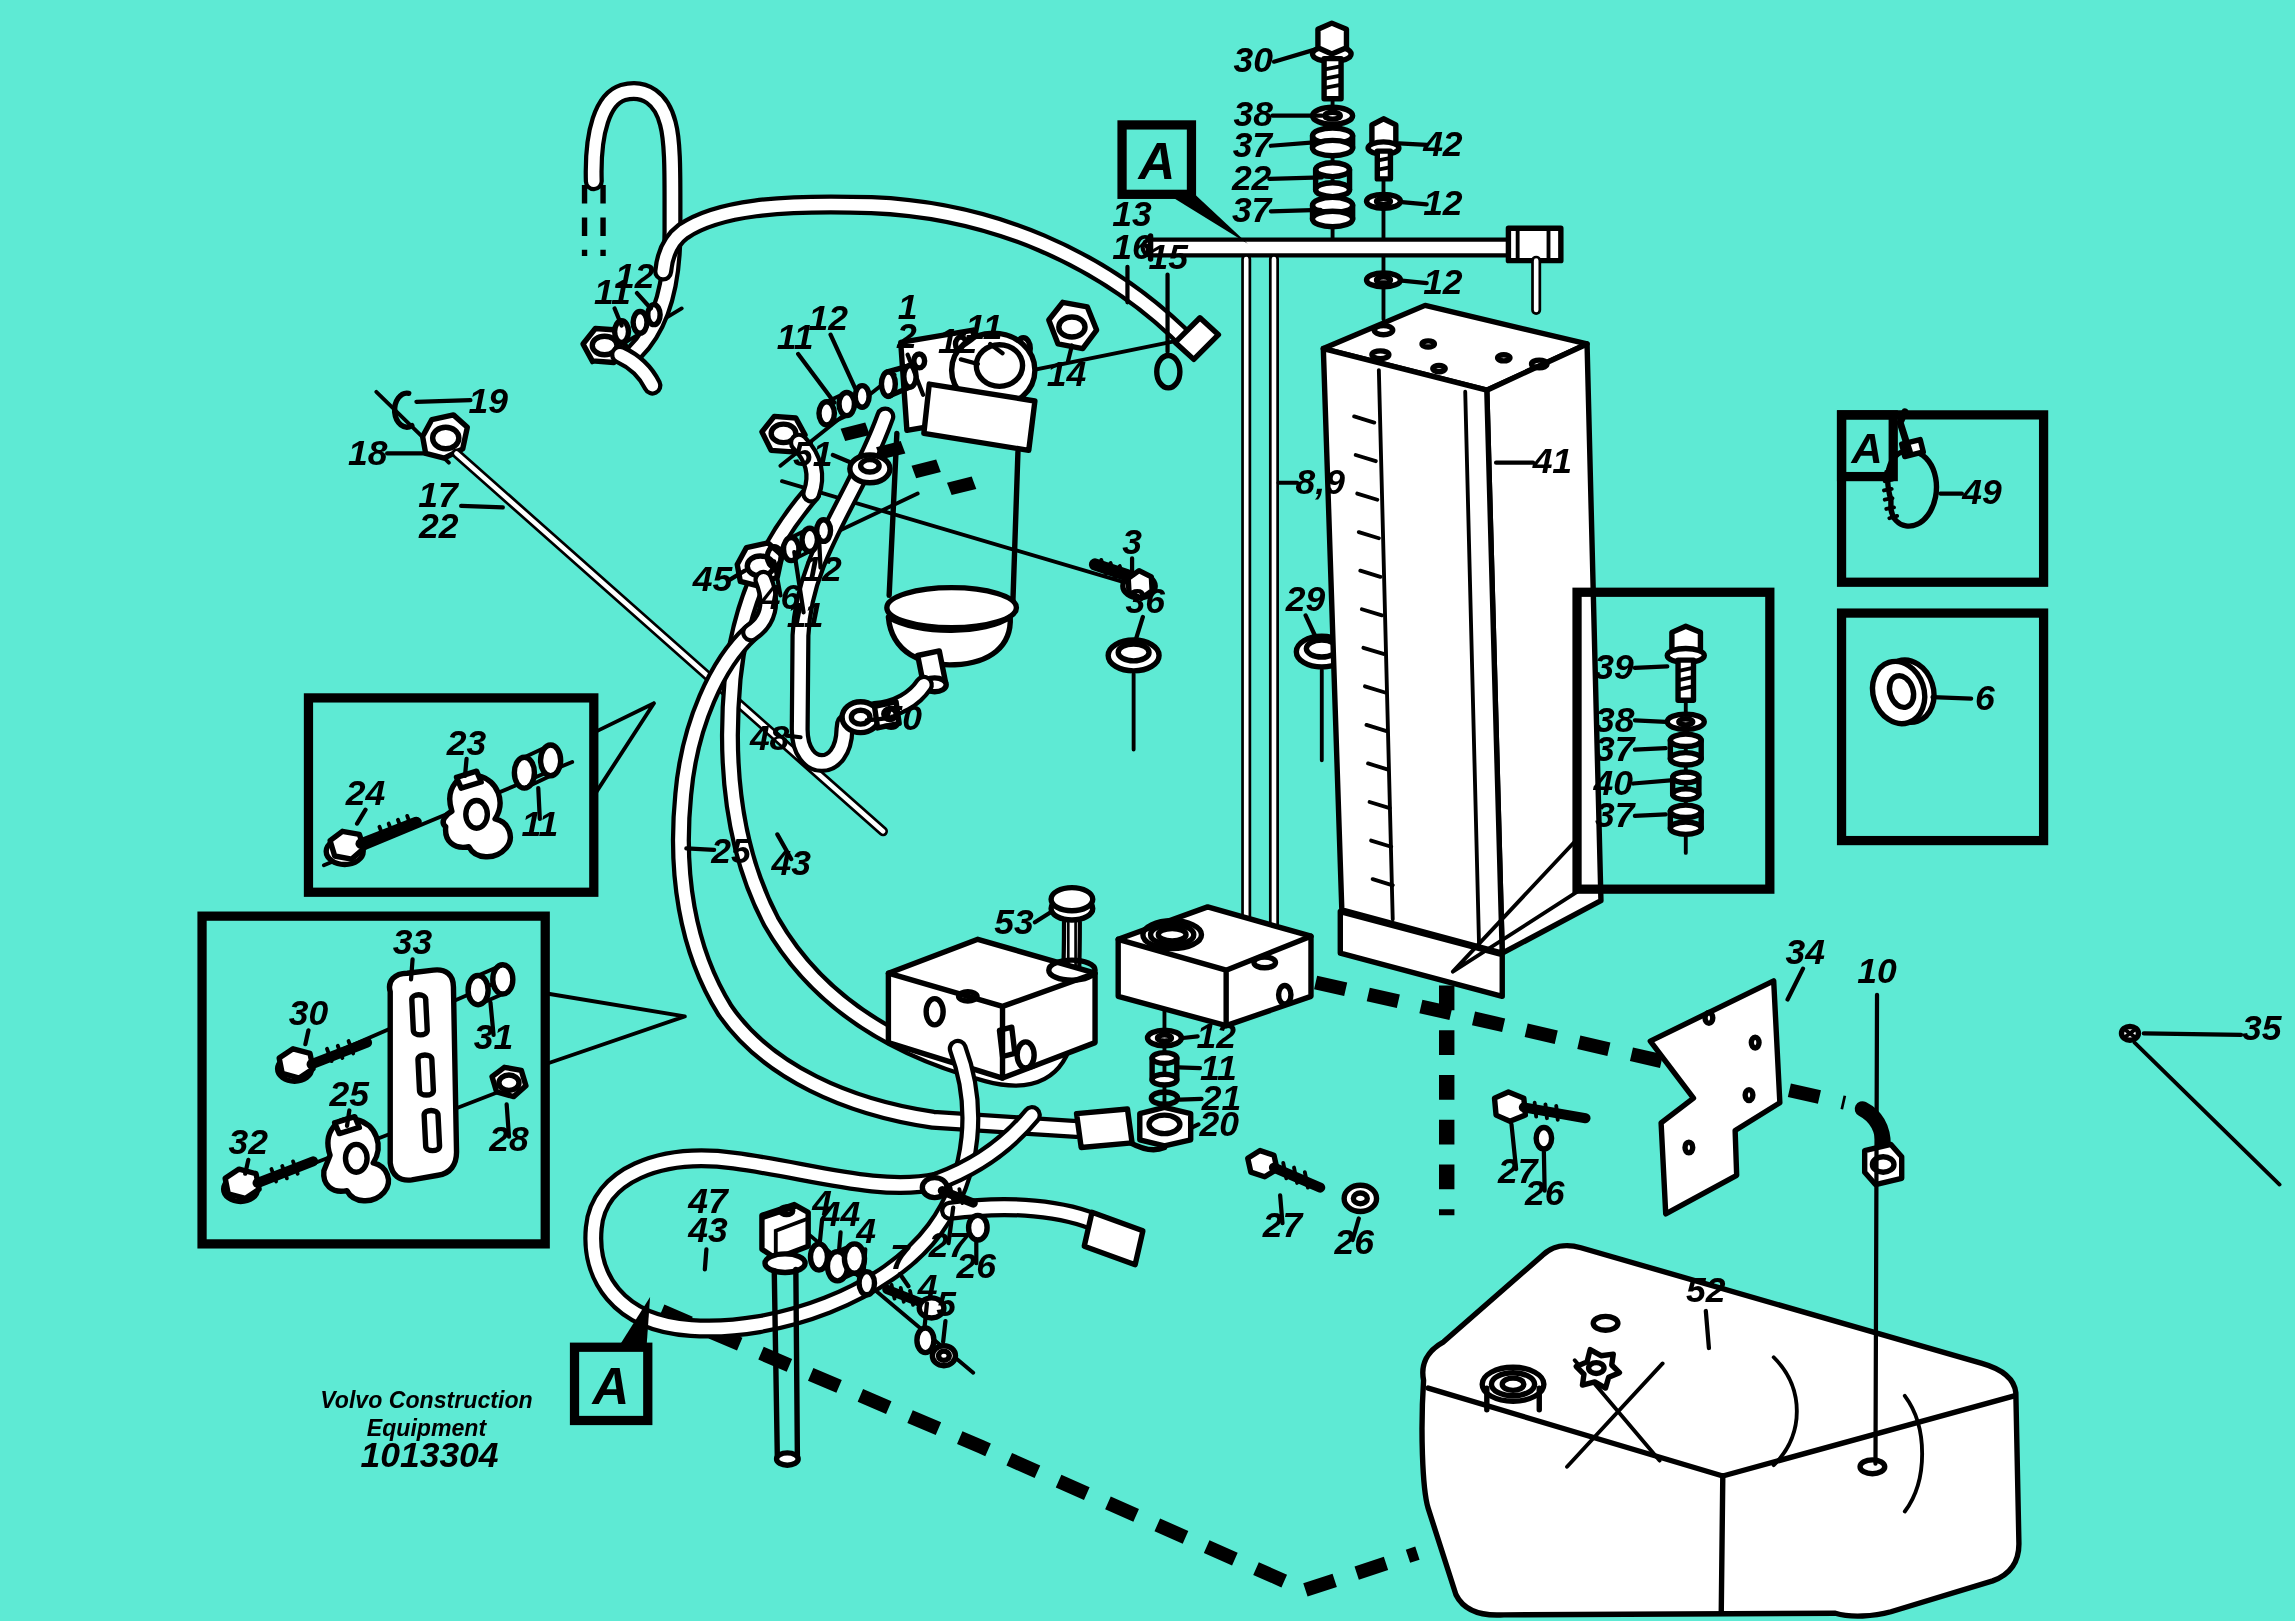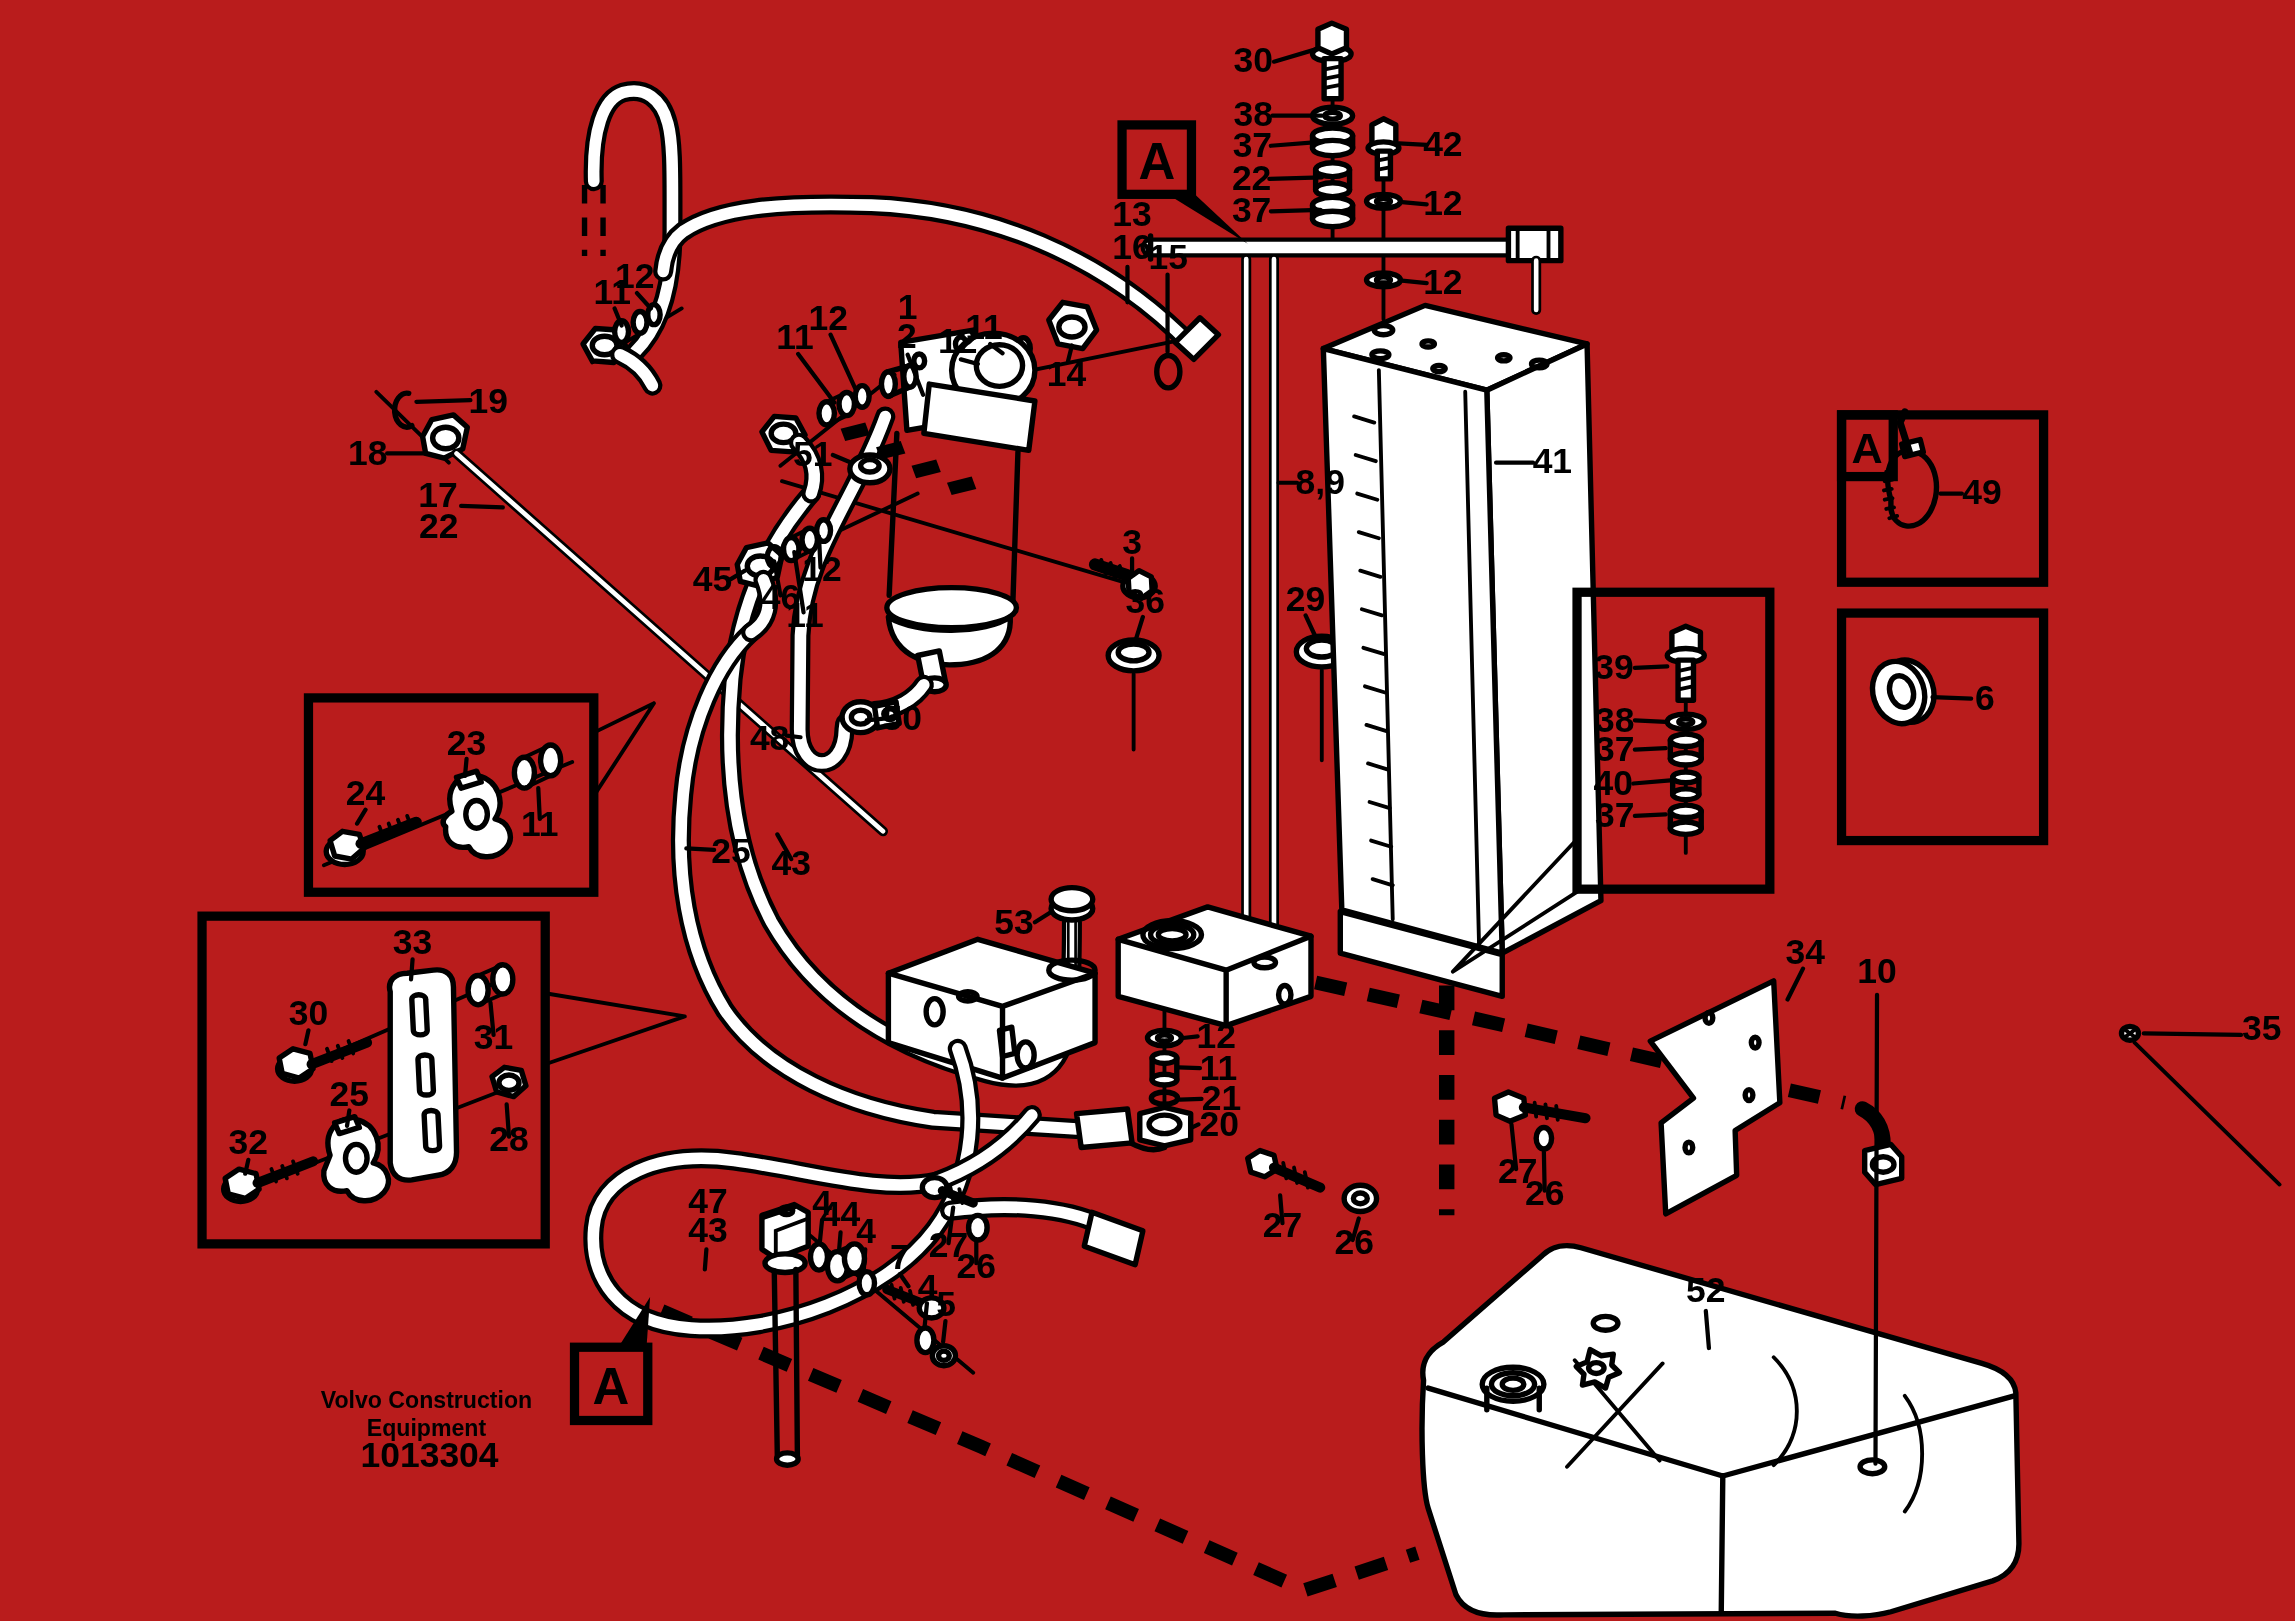--- a/index.html
+++ b/index.html
@@ -1,16 +1,16 @@
 <!DOCTYPE html>
 <html style="font-size:12.3px"><head>
 <meta charset="utf-8">
 <style>
   html,body{margin:0;padding:0;background:#fff;}
-  .frame{width:2295px;height:1621px;position:relative;background:#b91c1c;overflow:hidden;}
+  .frame{width:2295px;height:1621px;position:relative;background:#5eead4;overflow:hidden;font-style:italic;}
   svg{display:block;}
   svg text{font-family:"Liberation Sans","DejaVu Sans",sans-serif;font-weight:bold;fill:#000;}
   .art{stroke:#000;stroke-width:7;fill:none;stroke-linecap:round;stroke-linejoin:round;}
   .artw{stroke:#000;stroke-width:7;fill:#fff;stroke-linecap:round;stroke-linejoin:round;}
   .thin{stroke:#000;stroke-width:5;fill:none;stroke-linecap:round;}
   .lead{stroke:#000;stroke-width:5.5;fill:none;stroke-linecap:round;}
   .hose{stroke:#000;stroke-width:26;fill:none;stroke-linecap:round;}
   .hosecore{stroke:#fff;stroke-width:15;fill:none;stroke-linecap:round;}
   .pipe{stroke:#000;stroke-width:13;fill:none;stroke-linecap:round;}
   .pipecore{stroke:#fff;stroke-width:6;fill:none;stroke-linecap:round;}

